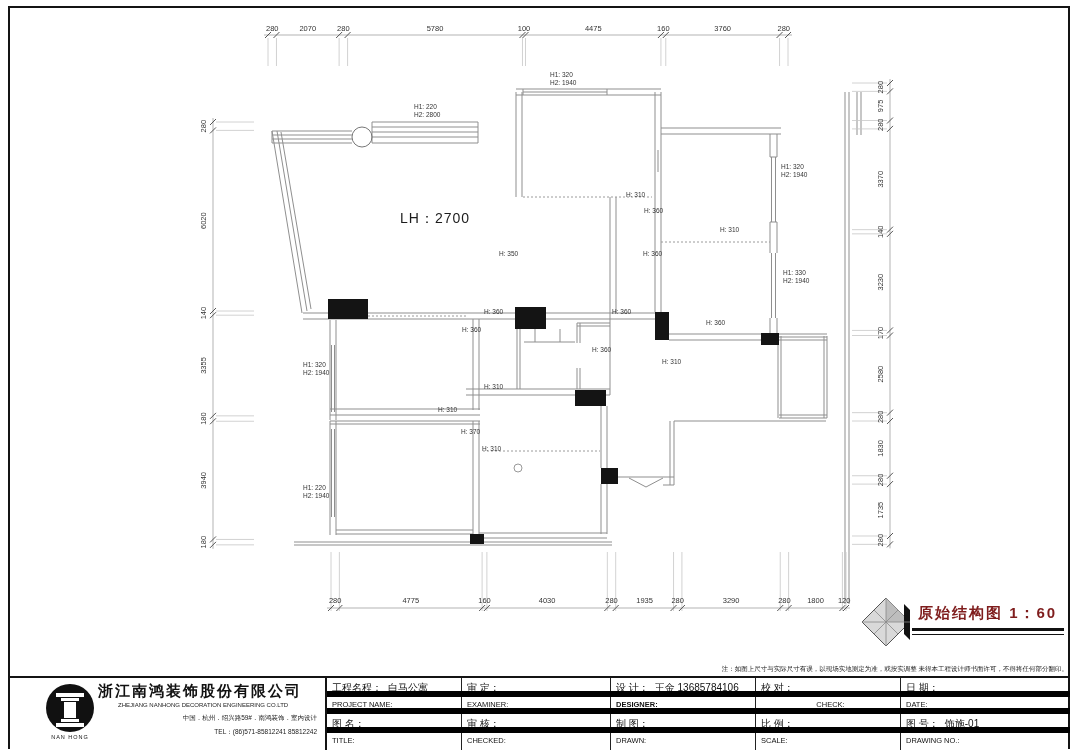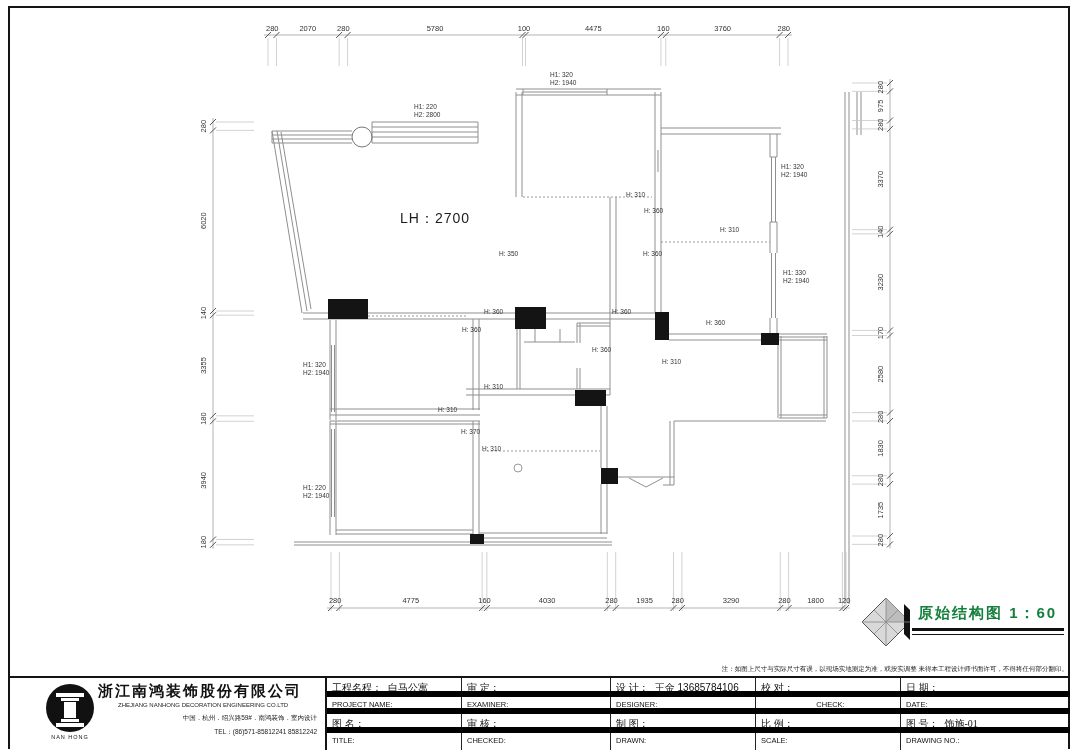--- a/index.html
+++ b/index.html
@@ -4,21 +4,21 @@
 <style>
   html,body{margin:0;padding:0;background:#e8e8e8;}
   .sheet{position:relative;width:1080px;height:756px;background:#ffffff;font-family:"Liberation Sans",sans-serif;overflow:hidden;}
   .frame{position:absolute;left:8px;top:6px;width:1058px;height:739px;border:2px solid #141414;}
   svg text{font-family:"Liberation Sans",sans-serif;}
   .plan-svg{position:absolute;left:0;top:0;}
   .hlabel{position:absolute;font-size:6.5px;line-height:7.5px;color:#333;white-space:nowrap;}
   .lh-label{position:absolute;left:400px;top:210px;font-size:14px;color:#1c1c1c;letter-spacing:1px;text-align:right;}
   
   .stamp{position:absolute;left:860px;top:596px;width:208px;height:52px;}
-  .stamp-text{position:absolute;left:58px;top:8px;font-size:15px;font-weight:bold;color:#15803d;letter-spacing:2px;white-space:nowrap;}
+  .stamp-text{position:absolute;left:58px;top:8px;font-size:15px;font-weight:bold;color:#7f1d1d;letter-spacing:2px;white-space:nowrap;}
   .stamp-line1{position:absolute;left:52px;top:32px;width:152px;height:3px;background:#111;}
   .stamp-line2{position:absolute;left:52px;top:38px;width:152px;height:1px;background:#111;}
   
   .note{position:absolute;left:620px;top:665px;width:448px;text-align:right;font-size:6.5px;color:#222;}
   .titleblock{position:absolute;left:10px;top:676px;width:1058px;height:74px;border-top:2px solid #141414;display:flex;box-sizing:border-box;background:#fff;}
   .company{width:315px;border-right:2px solid #141414;position:relative;flex:none;}
   .co-name{position:absolute;left:88px;top:4px;font-size:15px;font-weight:bold;color:#111;letter-spacing:2px;white-space:nowrap;}
   .co-en{position:absolute;left:108px;top:24px;font-size:6px;color:#222;white-space:nowrap;}
   .co-addr{position:absolute;right:8px;top:36px;font-size:6.5px;color:#222;white-space:nowrap;}
   .co-tel{position:absolute;right:8px;top:50px;font-size:6.5px;color:#222;white-space:nowrap;}
@@ -333,30 +333,30 @@
         <div class="tb-row cn">
           <div class="tb-cell" style="width: 135px;"><span>工程名程：</span><span class="tb-val">白马公寓</span></div>
           <div class="tb-cell" style="width: 149px;"><span>审  定：</span></div>
           <div class="tb-cell" style="width: 145px;"><span>设  计：</span><span class="tb-val">王金 13685784106</span></div>
           <div class="tb-cell" style="width: 145px;"><span>校  对：</span></div>
           <div class="tb-cell" style="width: 169px;"><span>日  期：</span></div>
         </div>
         <div class="tb-row en">
           <div class="tb-cell" style="width: 135px;"><span>PROJECT NAME:</span></div>
           <div class="tb-cell" style="width: 149px;"><span>EXAMINER:</span></div>
-          <div class="tb-cell" style="width: 145px;"><span>DESIGNER:</span></div>
+          <div class="tb-cell" style="width: 145px; font-weight: bold;"><span>DESIGNER:</span></div>
           <div class="tb-cell" style="width: 145px; text-align: center;"><span>CHECK:</span></div>
           <div class="tb-cell" style="width: 169px;"><span>DATE:</span></div>
         </div>
         <div class="tb-row cn">
           <div class="tb-cell" style="width: 135px;"><span>图 名：</span></div>
           <div class="tb-cell" style="width: 149px;"><span>审  核：</span></div>
           <div class="tb-cell" style="width: 145px;"><span>制  图：</span></div>
           <div class="tb-cell" style="width: 145px;"><span>比  例：</span></div>
-          <div class="tb-cell" style="width: 169px; font-family: Liberation Serif, serif;"><span>图  号：</span><span class="tb-val">饰施-01</span></div>
+          <div class="tb-cell" style="width: 169px;"><span>图  号：</span><span class="tb-val">饰施-01</span></div>
         </div>
         <div class="tb-row en">
           <div class="tb-cell" style="width: 135px;"><span>TITLE:</span></div>
           <div class="tb-cell" style="width: 149px;"><span>CHECKED:</span></div>
           <div class="tb-cell" style="width: 145px;"><span>DRAWN:</span></div>
           <div class="tb-cell" style="width: 145px;"><span>SCALE:</span></div>
           <div class="tb-cell" style="width: 169px;"><span>DRAWING NO.:</span></div>
         </div>
       </div>
   </div>

